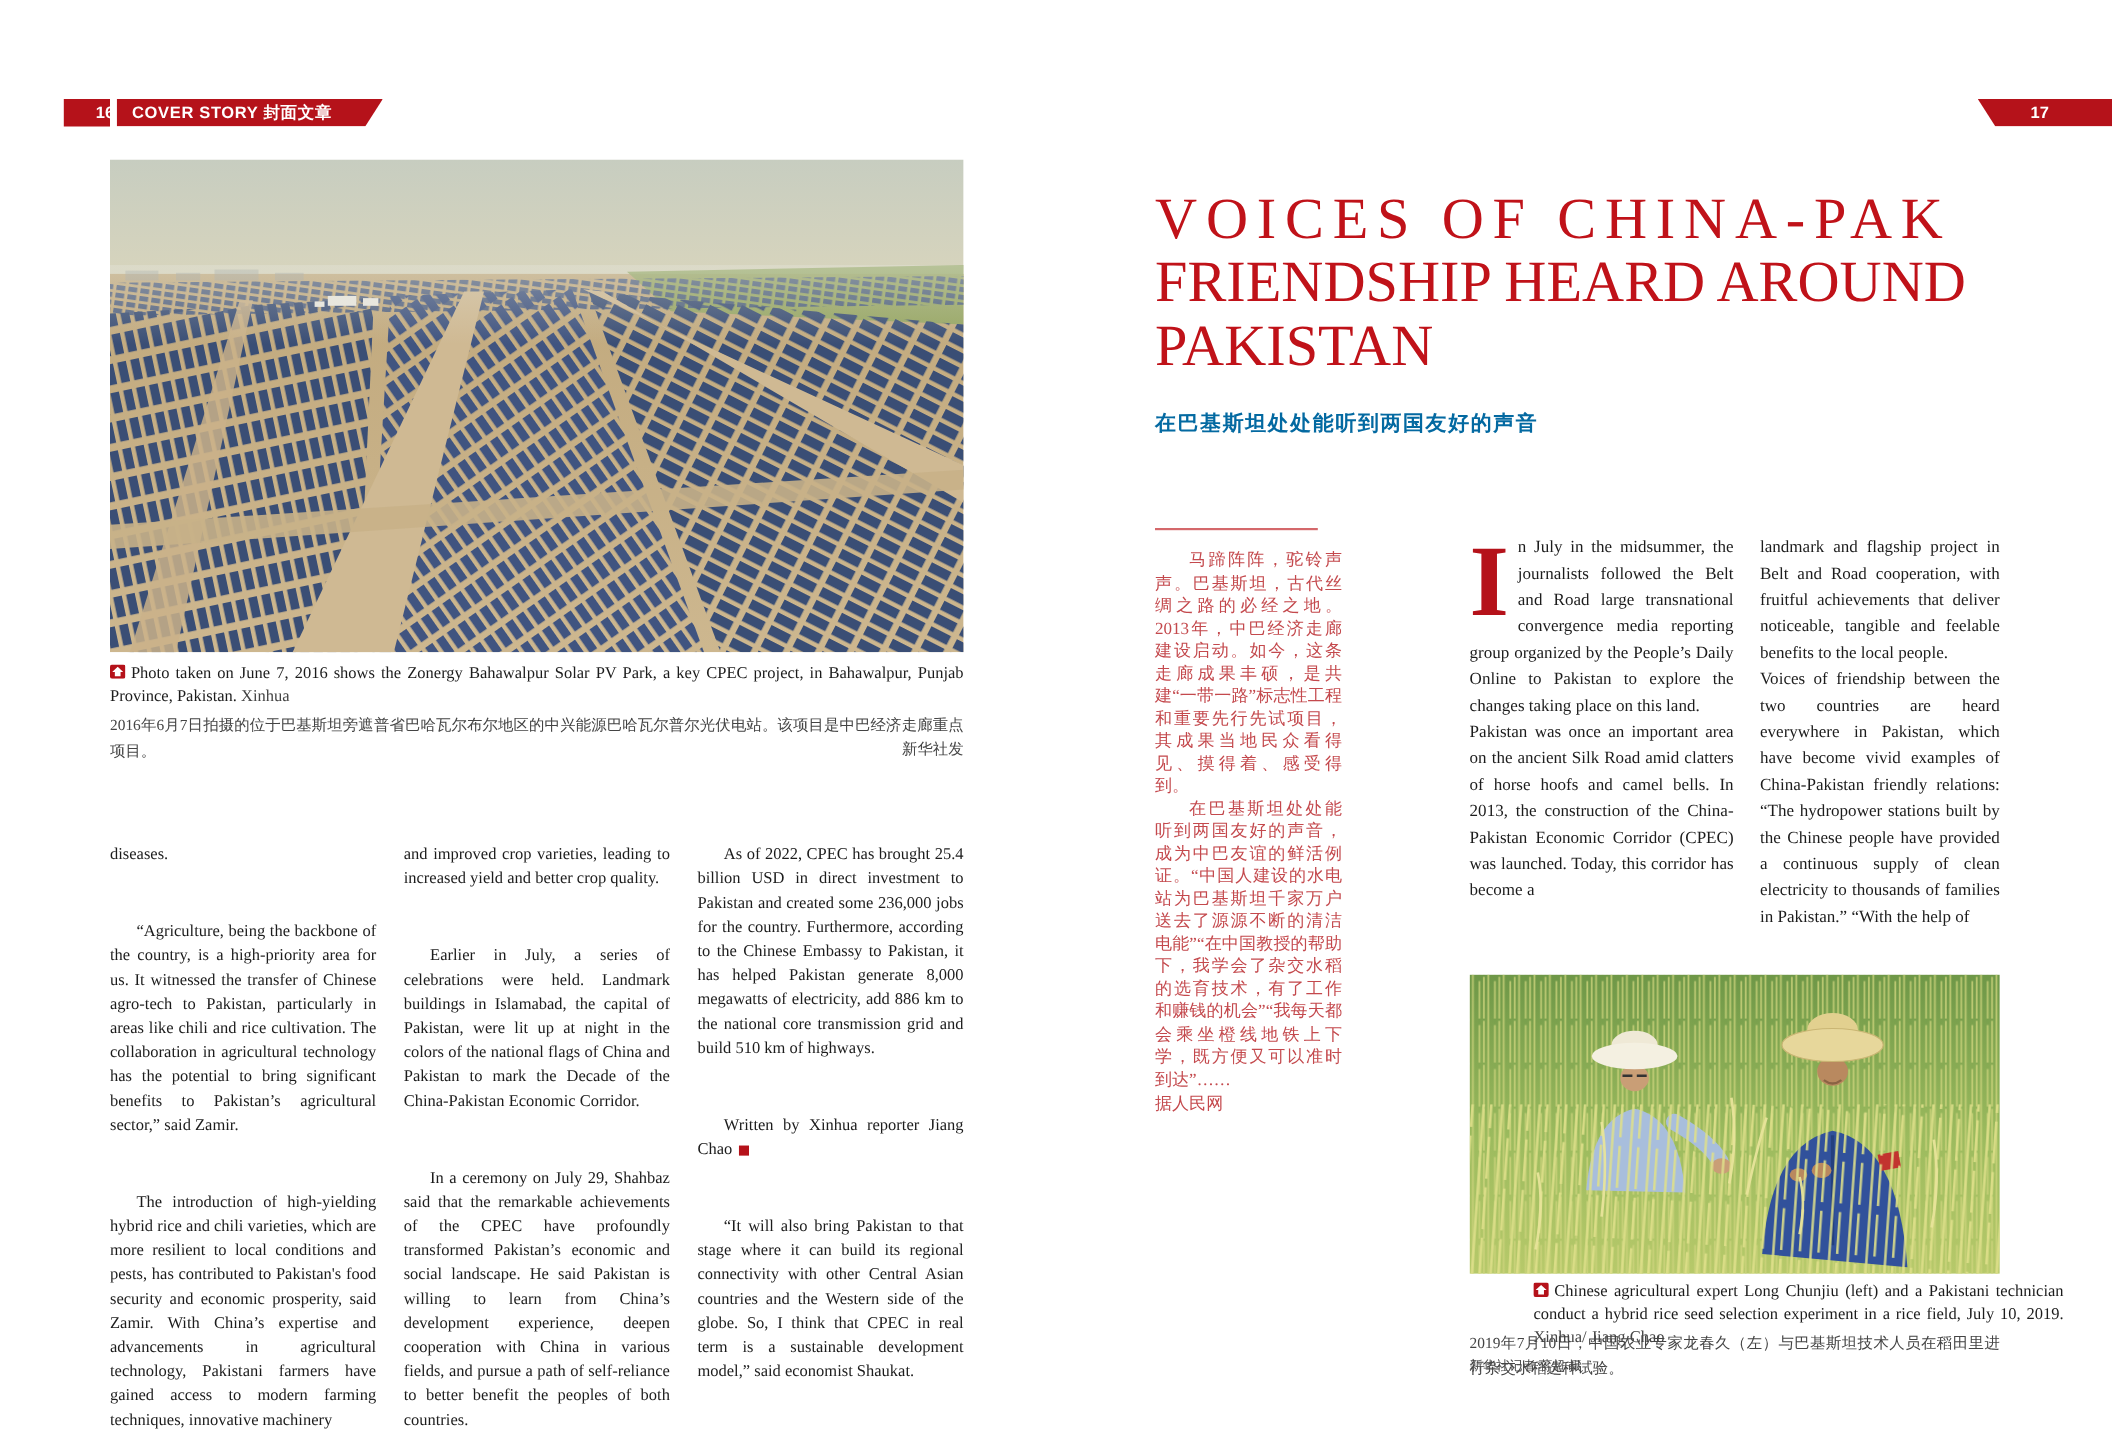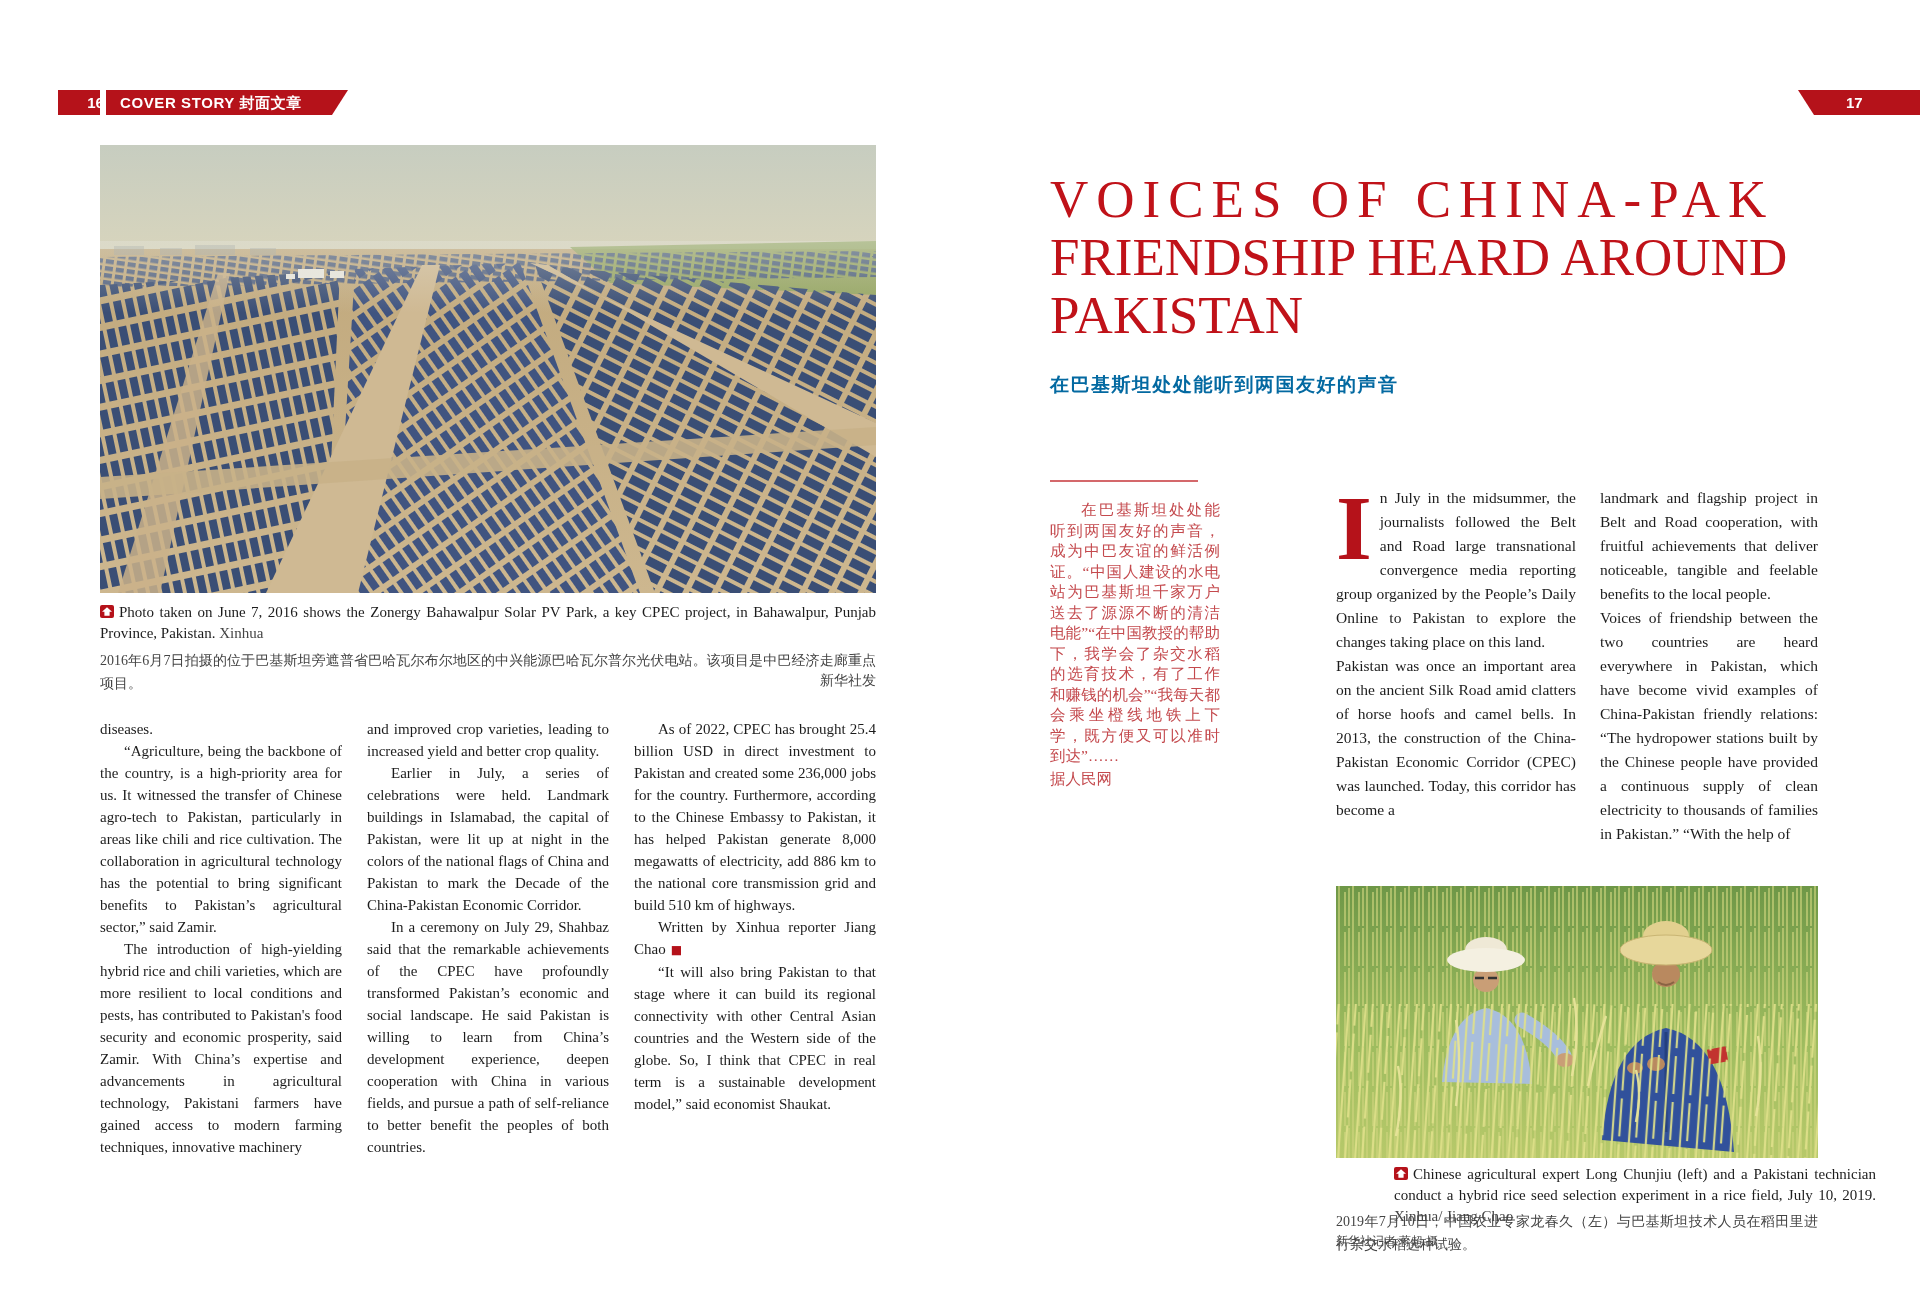--- a/index.html
+++ b/index.html
@@ -47,21 +47,21 @@
   #lcap-en{left:100px;top:602px;width:776px;}
   #lcap-zh{left:100px;top:649px;width:776px;}
   #lcap-credit{left:100px;top:672px;width:776px;text-align:right;font-size:14px;color:var(--gray);}
   #rcap-en{left:1394px;top:1164px;width:482px;}
   #rcap-zh{left:1336px;top:1210px;width:482px;}
   #rcap-zh .overlay-credit{margin-top:-23px;text-align:left;font-size:12px;color:var(--gray);}
 
   
   #left-body{left:100px;top:718px;width:776px;display:flex;gap:25px;}
   #left-body .col{width:242px;font-size:15px;line-height:22px;text-align:justify;}
-  .col p{text-indent:1.6em;}
+  .col p{text-indent:1.6em;margin-top:48px;}
   .col p.noindent{text-indent:0;}
   .endsq{color:var(--red);font-size:12px;margin-left:5px;font-family:"DejaVu Sans",sans-serif;}
 
   
   #headline{
     left:1050px;top:170px;width:775px;color:var(--hred);
     font-family:"Liberation Serif",serif;font-weight:normal;font-size:53px;line-height:58px;
   }
   #headline .l1{letter-spacing:8px;white-space:nowrap;}
   #subtitle{
@@ -175,20 +175,21 @@
 
 <div class="abs" id="headline">
   <div class="l1">VOICES OF CHINA-PAK</div>
   <div>FRIENDSHIP HEARD AROUND</div>
   <div>PAKISTAN</div>
 </div>
 <div class="abs" id="subtitle">在巴基斯坦处处能听到两国友好的声音</div>
 
 <div class="abs" id="side-rule"></div>
 <div class="abs" id="sidebar">
+  <p>马蹄阵阵，驼铃声声。巴基斯坦，古代丝绸之路的必经之地。2013年，中巴经济走廊建设启动。如今，这条走廊成果丰硕，是共建“一带一路”标志性工程和重要先行先试项目，其成果当地民众看得见、摸得着、感受得到。</p>
   <p>在巴基斯坦处处能听到两国友好的声音，成为中巴友谊的鲜活例证。“中国人建设的水电站为巴基斯坦千家万户送去了源源不断的清洁电能”“在中国教授的帮助下，我学会了杂交水稻的选育技术，有了工作和赚钱的机会”“我每天都会乘坐橙线地铁上下学，既方便又可以准时到达”……</p>
   <p class="credit">据人民网</p>
 </div>
 
 <div class="abs rcol" id="rcol1">
   <p class="noindent"><span class="dropcap">I</span><span>n July in the midsummer, the journalists followed the Belt and Road large transnational convergence media reporting group organized by the People’s Daily Online to Pakistan to explore the changes taking place on this land.</span></p>
   <p>Pakistan was once an important area on the ancient Silk Road amid clatters of horse hoofs and camel bells. In 2013, the construction of the China-Pakistan Economic Corridor (CPEC) was launched. Today, this corridor has become a</p>
 </div>
 <div class="abs rcol" id="rcol2">
   <p class="noindent">landmark and flagship project in Belt and Road cooperation, with fruitful achievements that deliver noticeable, tangible and feelable benefits to the local people.</p>

